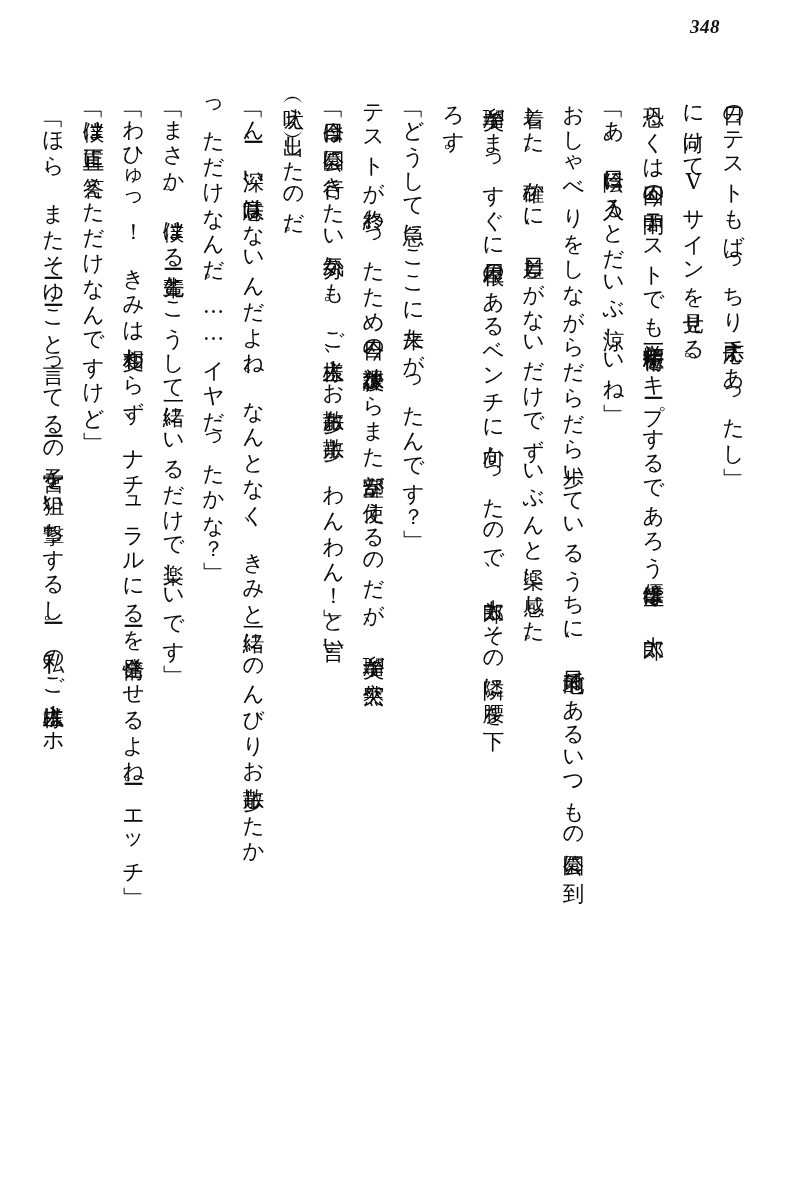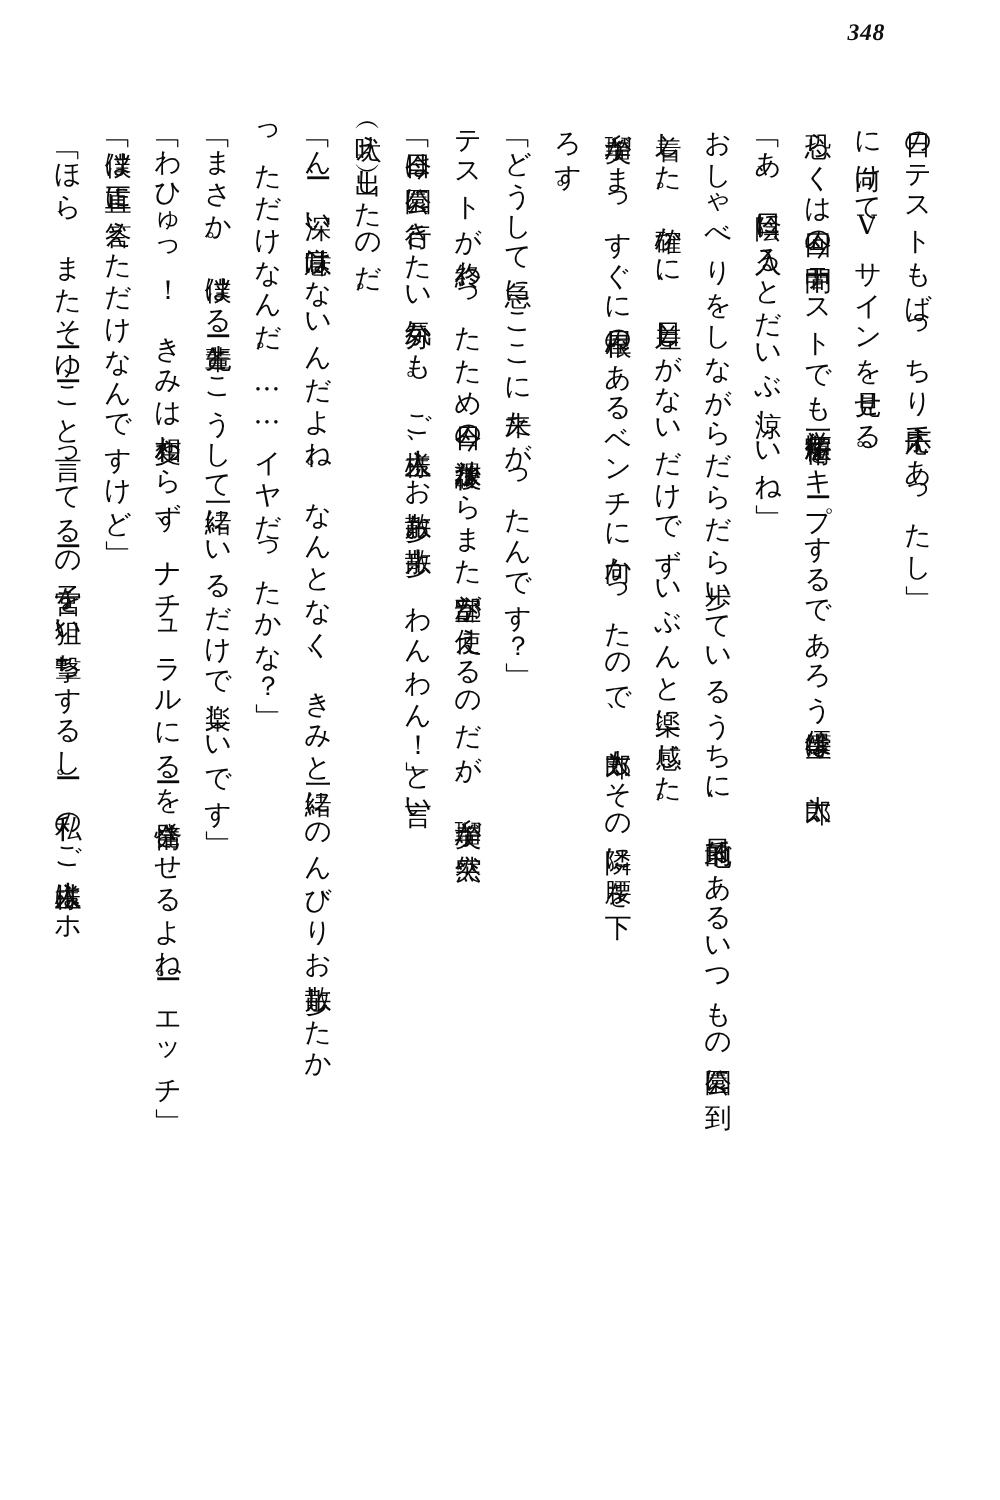--- a/index.html
+++ b/index.html
@@ -15,21 +15,21 @@
     width: 800px;
     height: 1200px;
     background: #ffffff;
     overflow: hidden;
     box-sizing: border-box;
   }
   
   .page-number {
     position: absolute;
     top: 16px;
-    right: 92px;
+    right: 80px;
     font-family: "Liberation Serif", serif;
     font-style: italic;
     font-weight: bold;
     font-size: 19px;
     color: #111111;
     letter-spacing: 0.5px;
   }
   
   .text-block {
     position: absolute;

